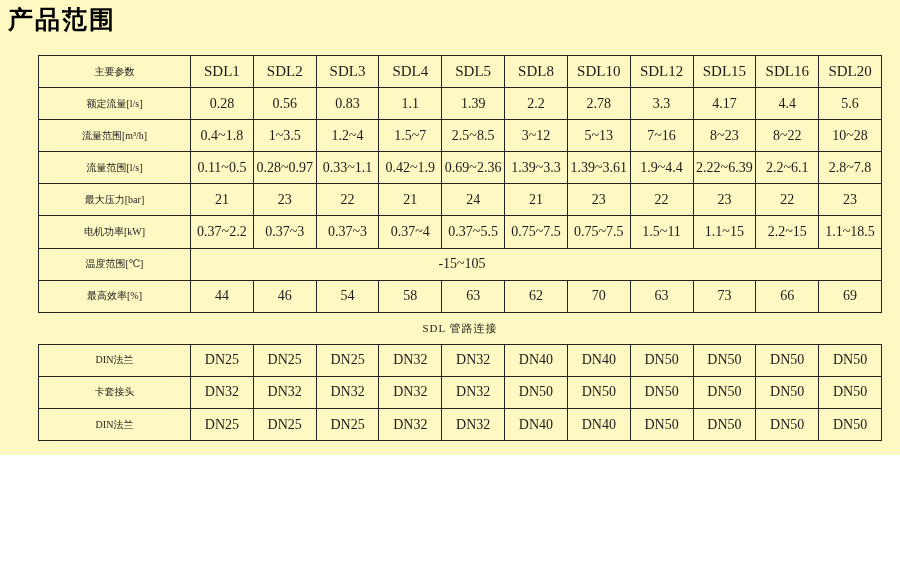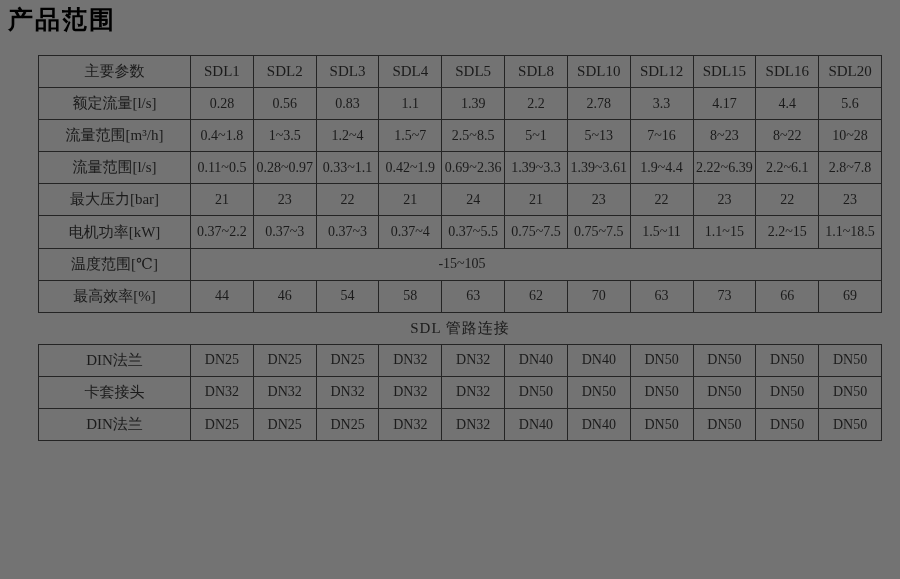--- a/index.html
+++ b/index.html
@@ -1,43 +1,43 @@
 <!DOCTYPE html>
 <html><head>
 <meta charset="utf-8">
 <style>
   html,body{margin:0;padding:0;}
   body{
     width:900px;height:579px;background:#ffffff;
     font-family:"Liberation Serif","DejaVu Serif",serif;
     color:#1b1b1b;overflow:hidden;
   }
-  .page{position:relative;width:900px;height:579px;background:#737373;}
+  .page{position:relative;width:900px;height:455px;background:#fef9c3;}
   .title{
     position:absolute;left:8px;top:3px;
     font-family:"Liberation Sans","DejaVu Sans",sans-serif;
     font-size:25px;font-weight:bold;color:#000;letter-spacing:2px;
   }
   table.spec-table{
     position:absolute;left:38px;top:55px;width:844px;
     border-collapse:collapse;table-layout:fixed;
   }
   col.c-label{width:152px;}
   td{
     border:1.5px solid #242424;
     text-align:center;vertical-align:middle;
     padding:0;white-space:nowrap;overflow:visible;
     font-size:14px;color:#1b1b1b;
     height:31.1px;
   }
-  td.label-cell{font-size:15px;margin-left:20px;}
+  td.label-cell{font-size:10px;margin-left:20px;}
   td.model-cell{font-size:15px;text-align:center;}
   td.banner-cell{
     border-left:none;border-right:none;
-    font-size:15px;letter-spacing:1px;
+    font-size:11px;letter-spacing:1px;
   }
   td.span-cell{font-size:14px;}
   .shift-left{position:relative;left:-74px;}
 </style>
 </head>
 <body>
 
 <div class="page">
   <div class="title">产品范围</div>
 
@@ -85,21 +85,21 @@
           <td class="value-cell">4.4</td>
           <td class="value-cell">5.6</td>
         </tr>
         <tr>
           <td class="label-cell">流量范围[m³/h]</td>
           <td class="value-cell">0.4~1.8</td>
           <td class="value-cell">1~3.5</td>
           <td class="value-cell">1.2~4</td>
           <td class="value-cell">1.5~7</td>
           <td class="value-cell">2.5~8.5</td>
-          <td class="value-cell">5~1</td>
+          <td class="value-cell">3~12</td>
           <td class="value-cell">5~13</td>
           <td class="value-cell">7~16</td>
           <td class="value-cell">8~23</td>
           <td class="value-cell">8~22</td>
           <td class="value-cell">10~28</td>
         </tr>
         <tr>
           <td class="label-cell">流量范围[l/s]</td>
           <td class="value-cell">0.11~0.5</td>
           <td class="value-cell">0.28~0.97</td>

